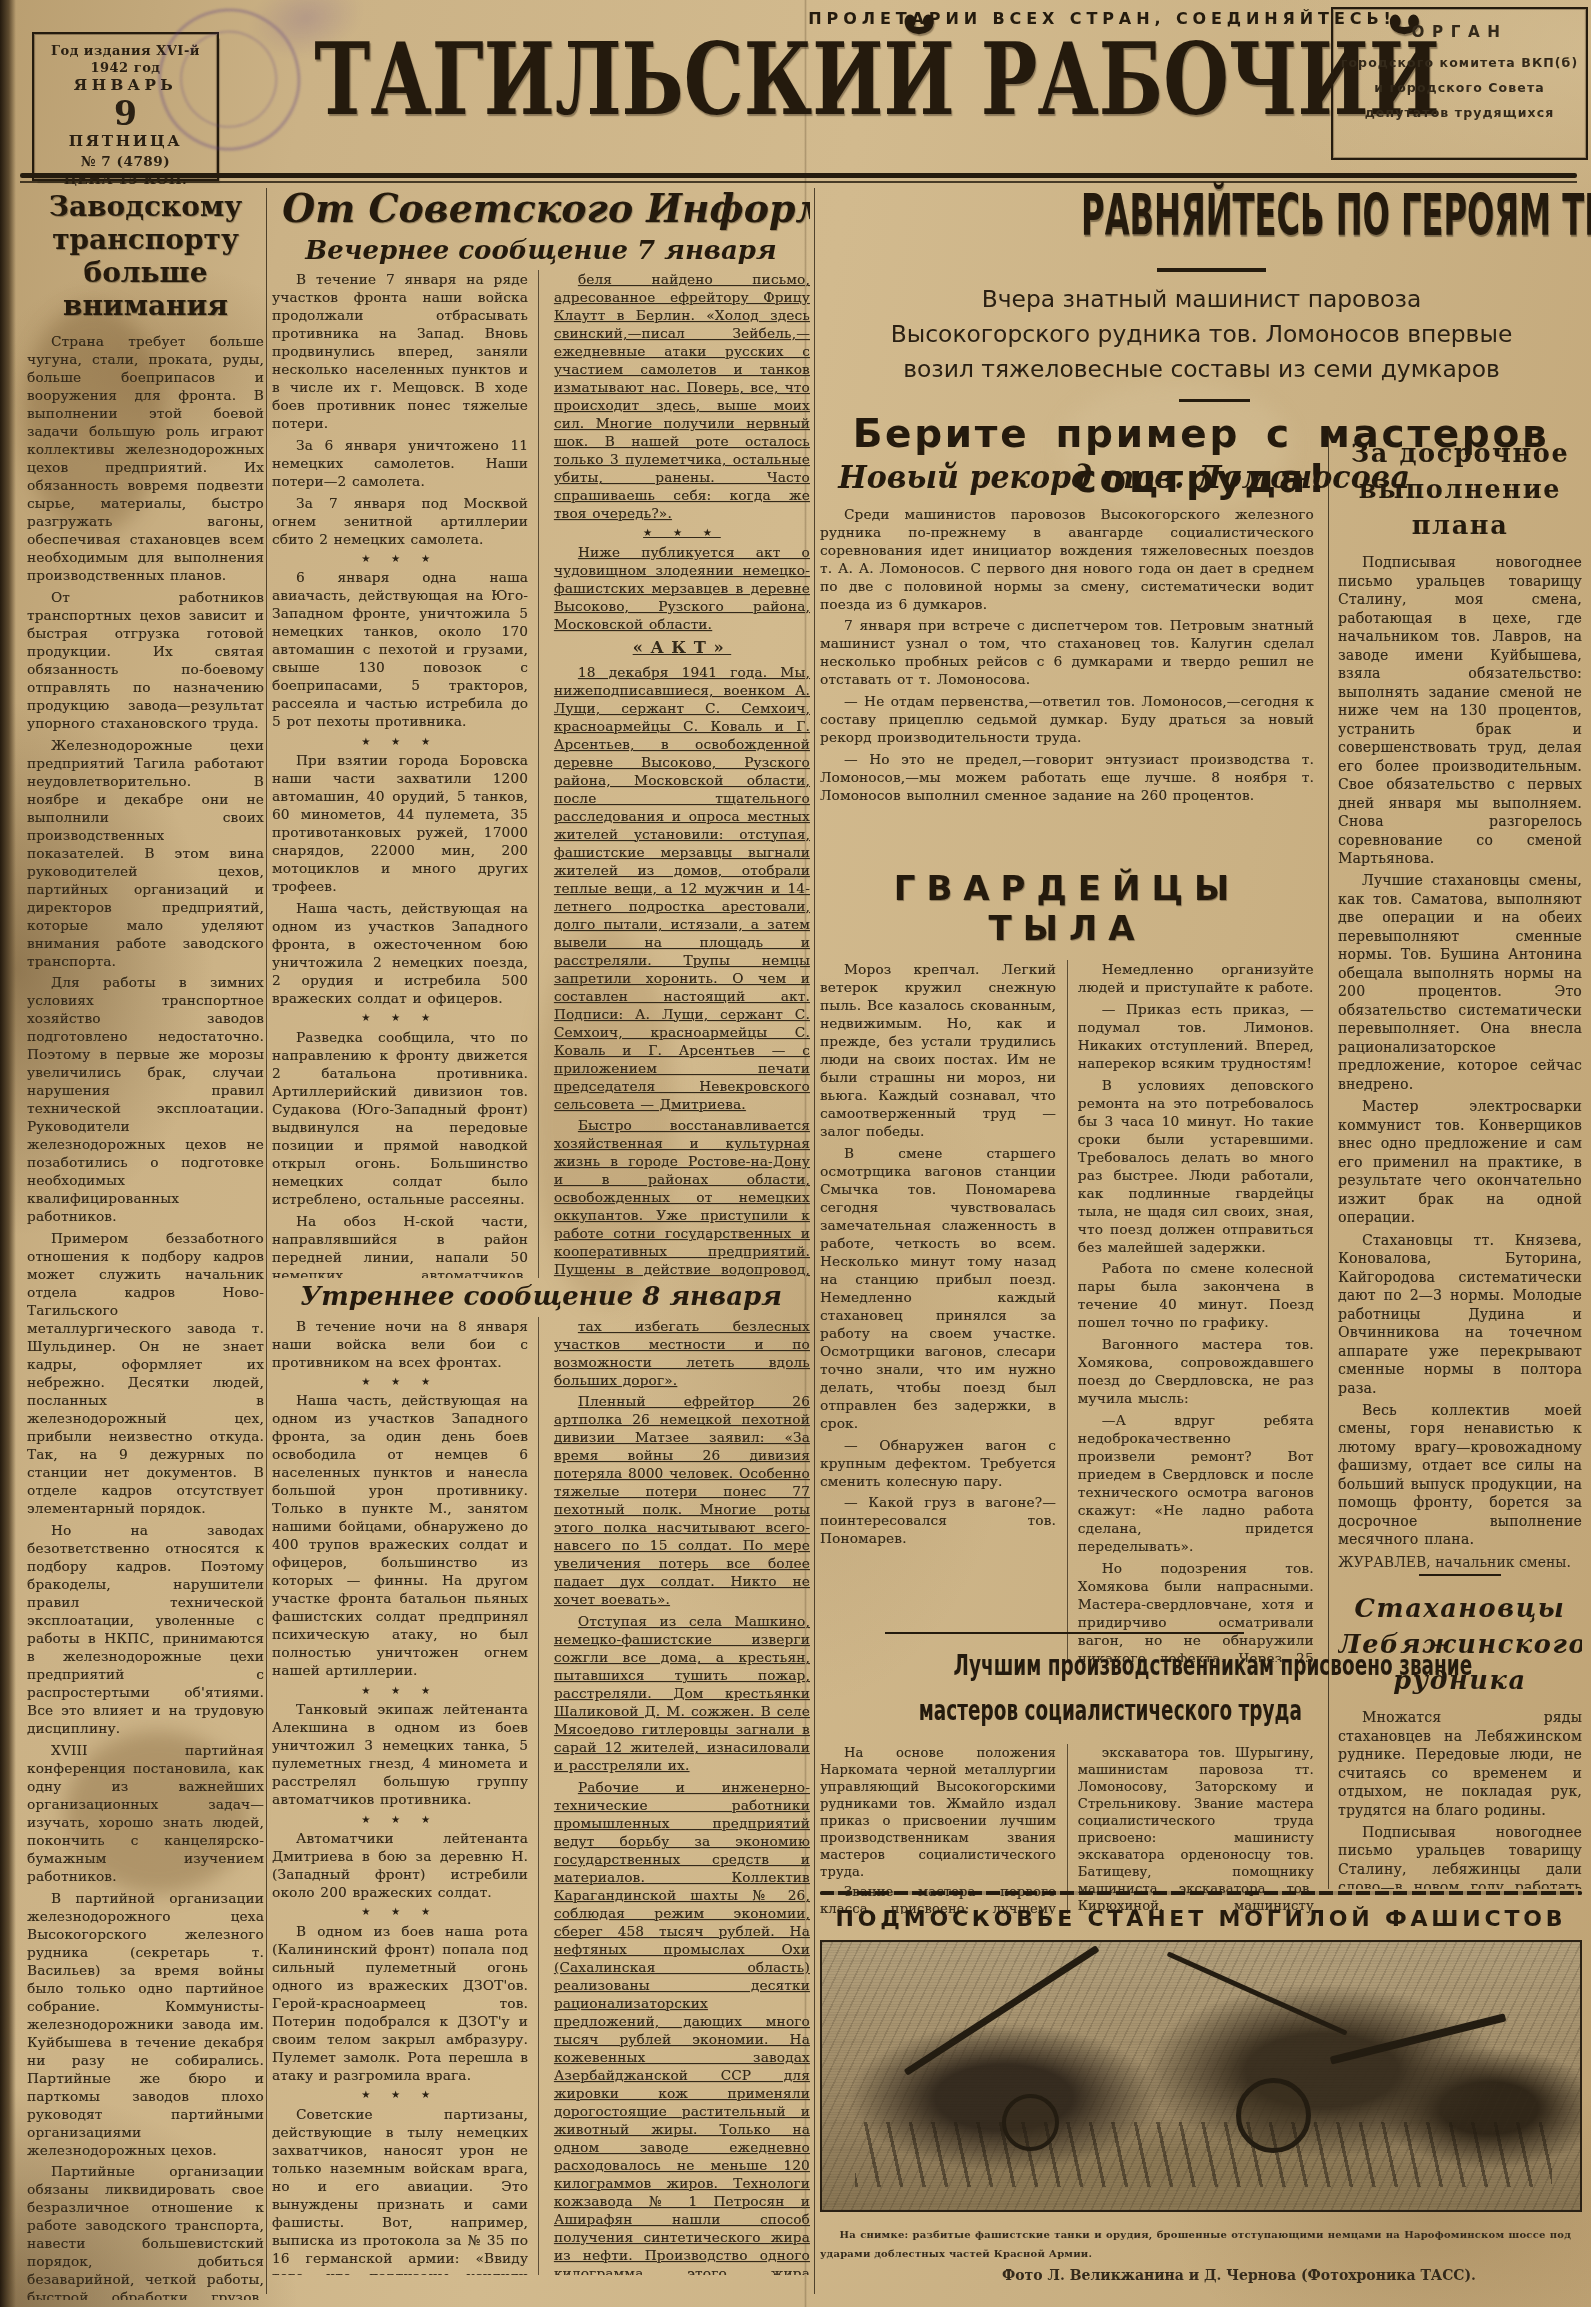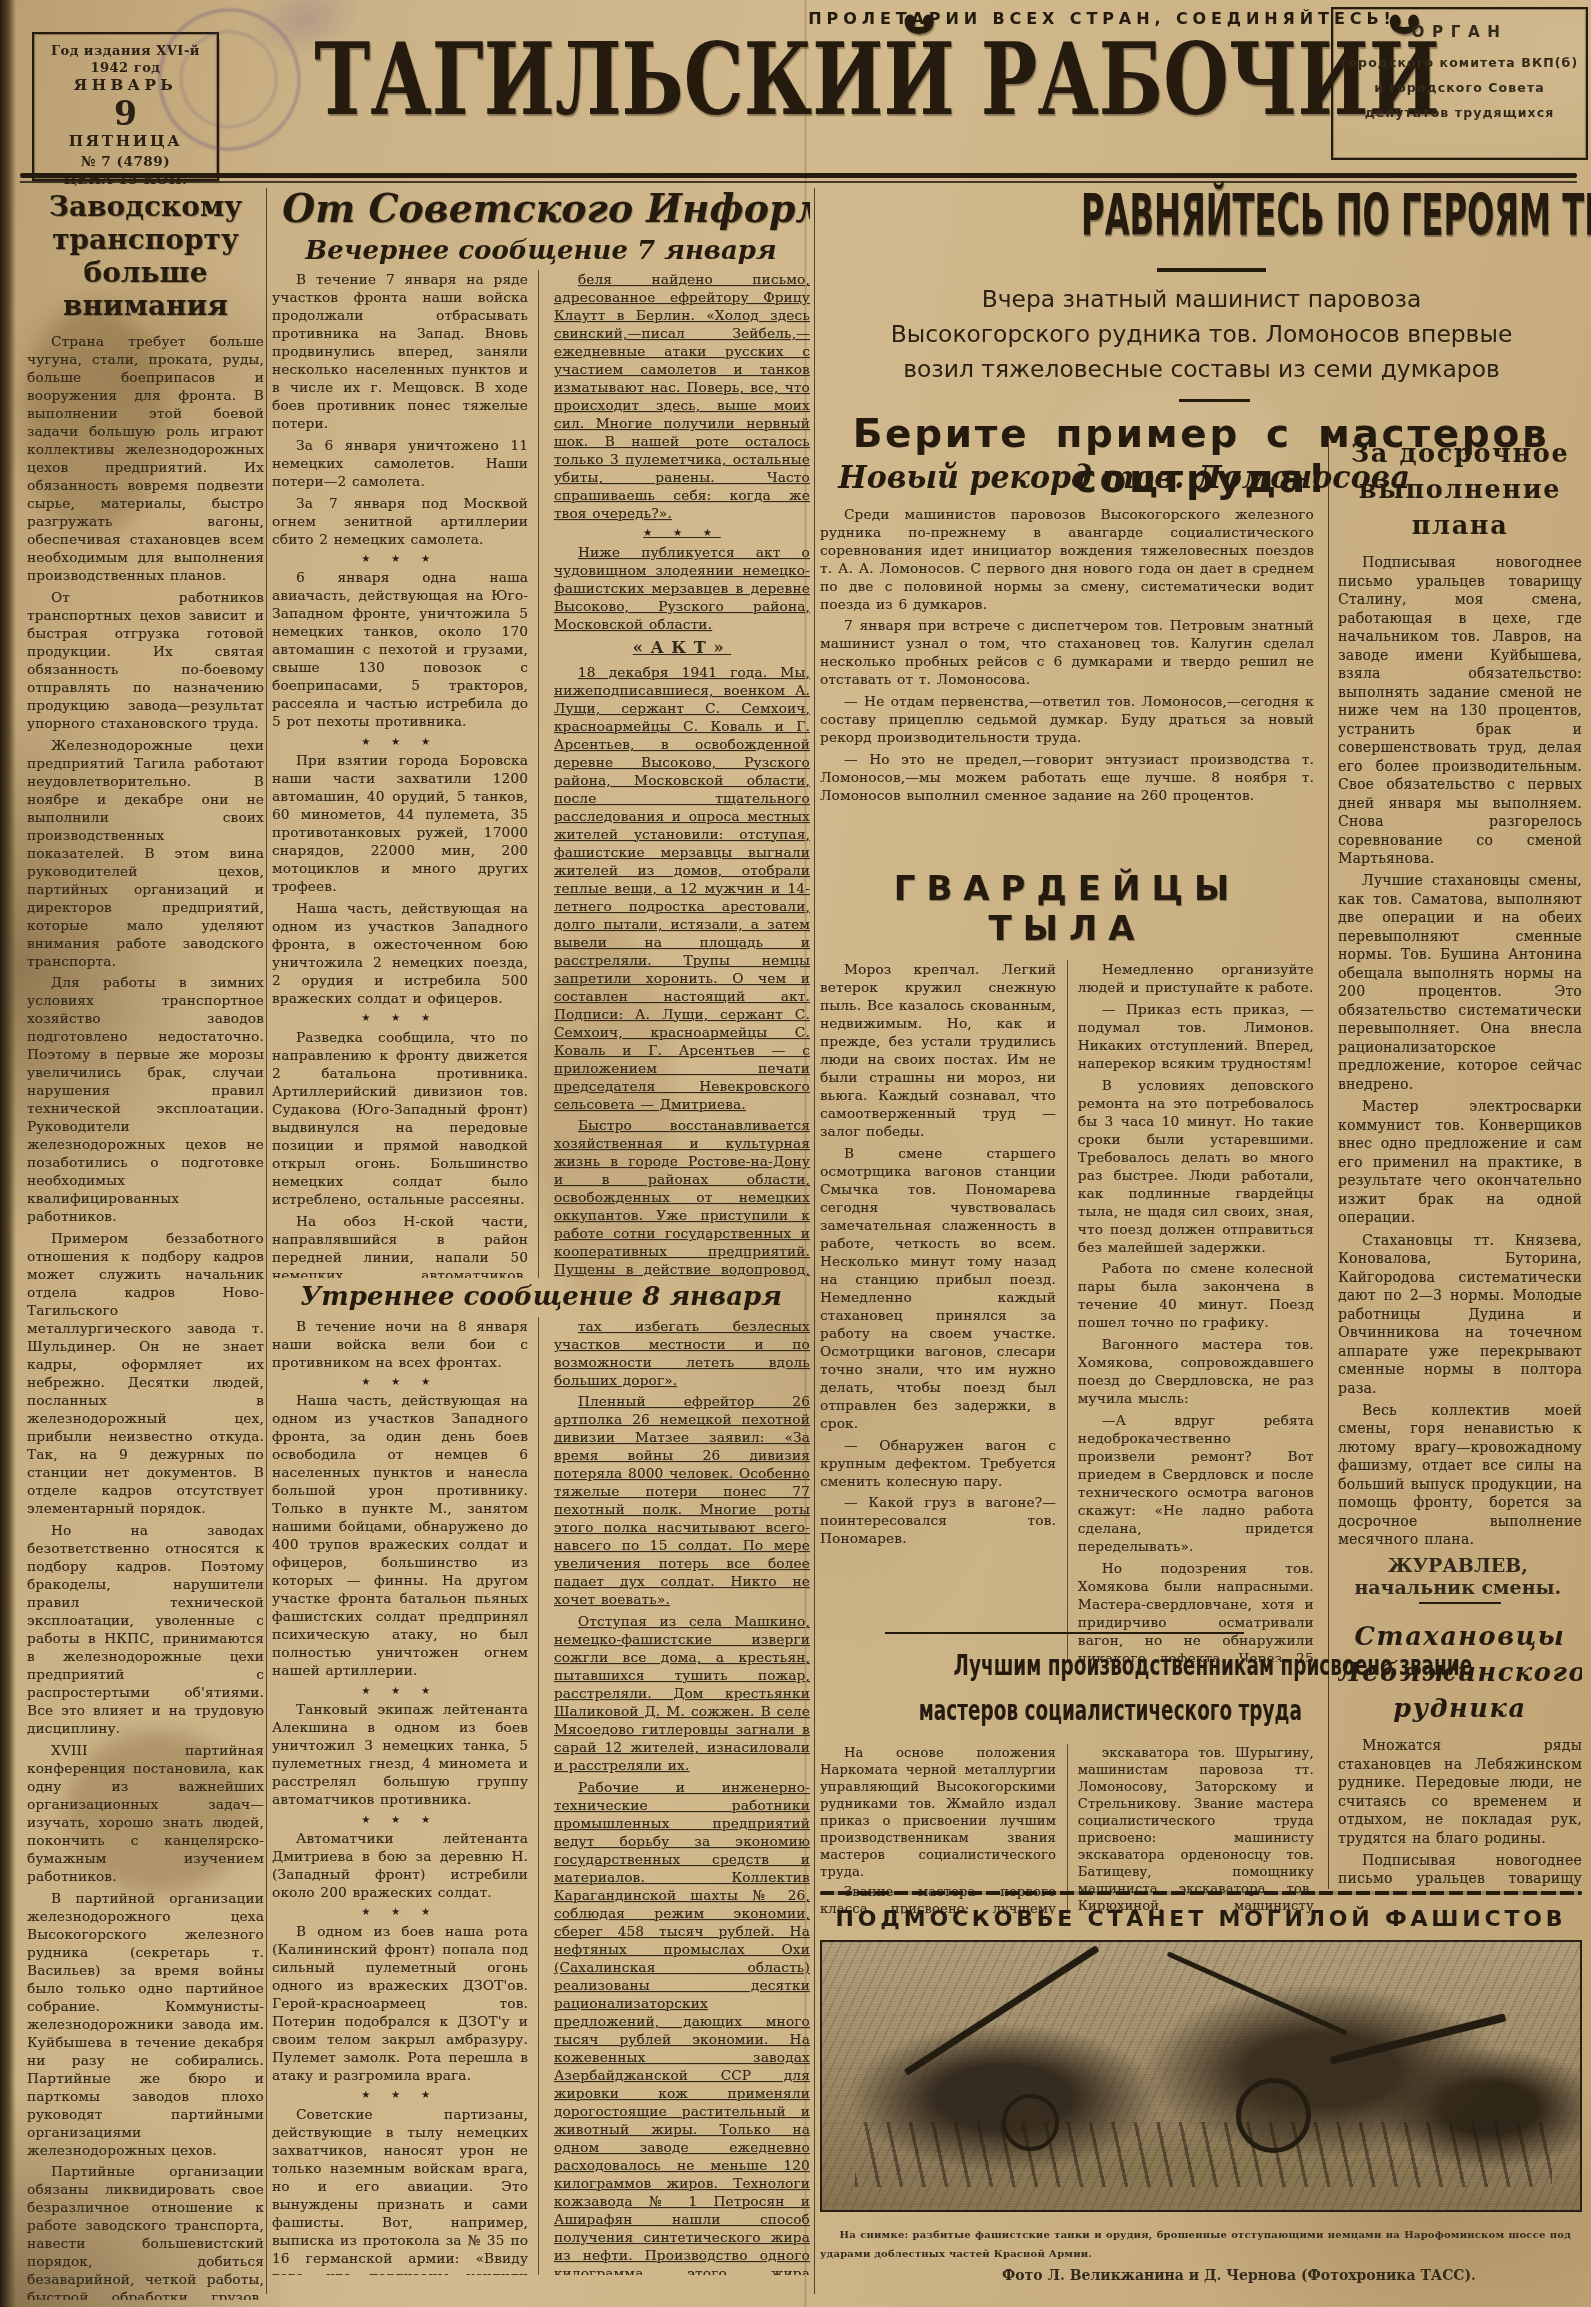--- a/index.html
+++ b/index.html
@@ -92,21 +92,21 @@
   .slogan{position:absolute;left:0;top:229px;width:762px;text-align:center;font-family:"DejaVu Sans",sans-serif;
     font-weight:bold;font-size:39px;letter-spacing:2.7px;word-spacing:9.8px;color:#241a0d;}
   .record{position:absolute;left:0;top:268px;width:494px;margin-top:8px;}
   .record h3{margin:0 0 8.7px 0;text-align:center;}
   .record h3 span{display:inline-block;white-space:nowrap;font-style:italic;font-weight:bold;font-size:32px;
     transform:scaleX(.94);color:#241a0d;}
   .vr-plan{position:absolute;left:508px;top:248px;width:1.1px;height:1459px;background:rgba(44,33,18,.78);}
   .plan-col{position:absolute;left:518px;top:248px;width:244px;height:1459px;overflow:hidden;}
   .plan-col h3{margin:5.4px 0 9.8px 0;text-align:center;font-size:25.6px;line-height:36px;letter-spacing:1.6px;color:#241a0d;}
   .plan-col .p,.stakh-p{font-size:14px;line-height:18.5px;}
-  .sig{text-align:center;font-weight:bold;font-size:19px;margin:5.4px 4.4px 3.3px 0;text-indent:0;}
+  .sig{text-align:left;font-weight:normal;font-size:14px;margin:5.4px 4.4px 3.3px 0;text-indent:0;}
   .sig-bar{width:82px;height:2.7px;background:#241b0e;margin:3.3px auto 14px auto;}
   .stakh-title{margin:8.7px 0 7.6px 0;text-align:center;font-style:italic;font-weight:bold;font-size:29px;line-height:38px;color:#241a0d;}
   .guards{position:absolute;left:0;top:686px;width:494px;}
   .guards h3{margin:0 0 12px 0;text-align:center;font-family:"DejaVu Sans",sans-serif;font-weight:bold;
     font-size:34px;letter-spacing:11px;color:#241a0d;text-shadow:0.8px 1.1px 0.8px rgba(40,28,12,.4);}
   .gcols{display:flex;height:702px;overflow:hidden;}
   .gcol{width:236px;}
   .gcol.b{border-left:1.1px solid rgba(44,33,18,.7);padding-left:9.8px;margin-left:11px;}
   .hdiv1{position:absolute;left:65px;top:1450px;width:359px;height:2.2px;background:#241b0e;}
   .masters{position:absolute;left:0;top:1464px;width:494px;}

